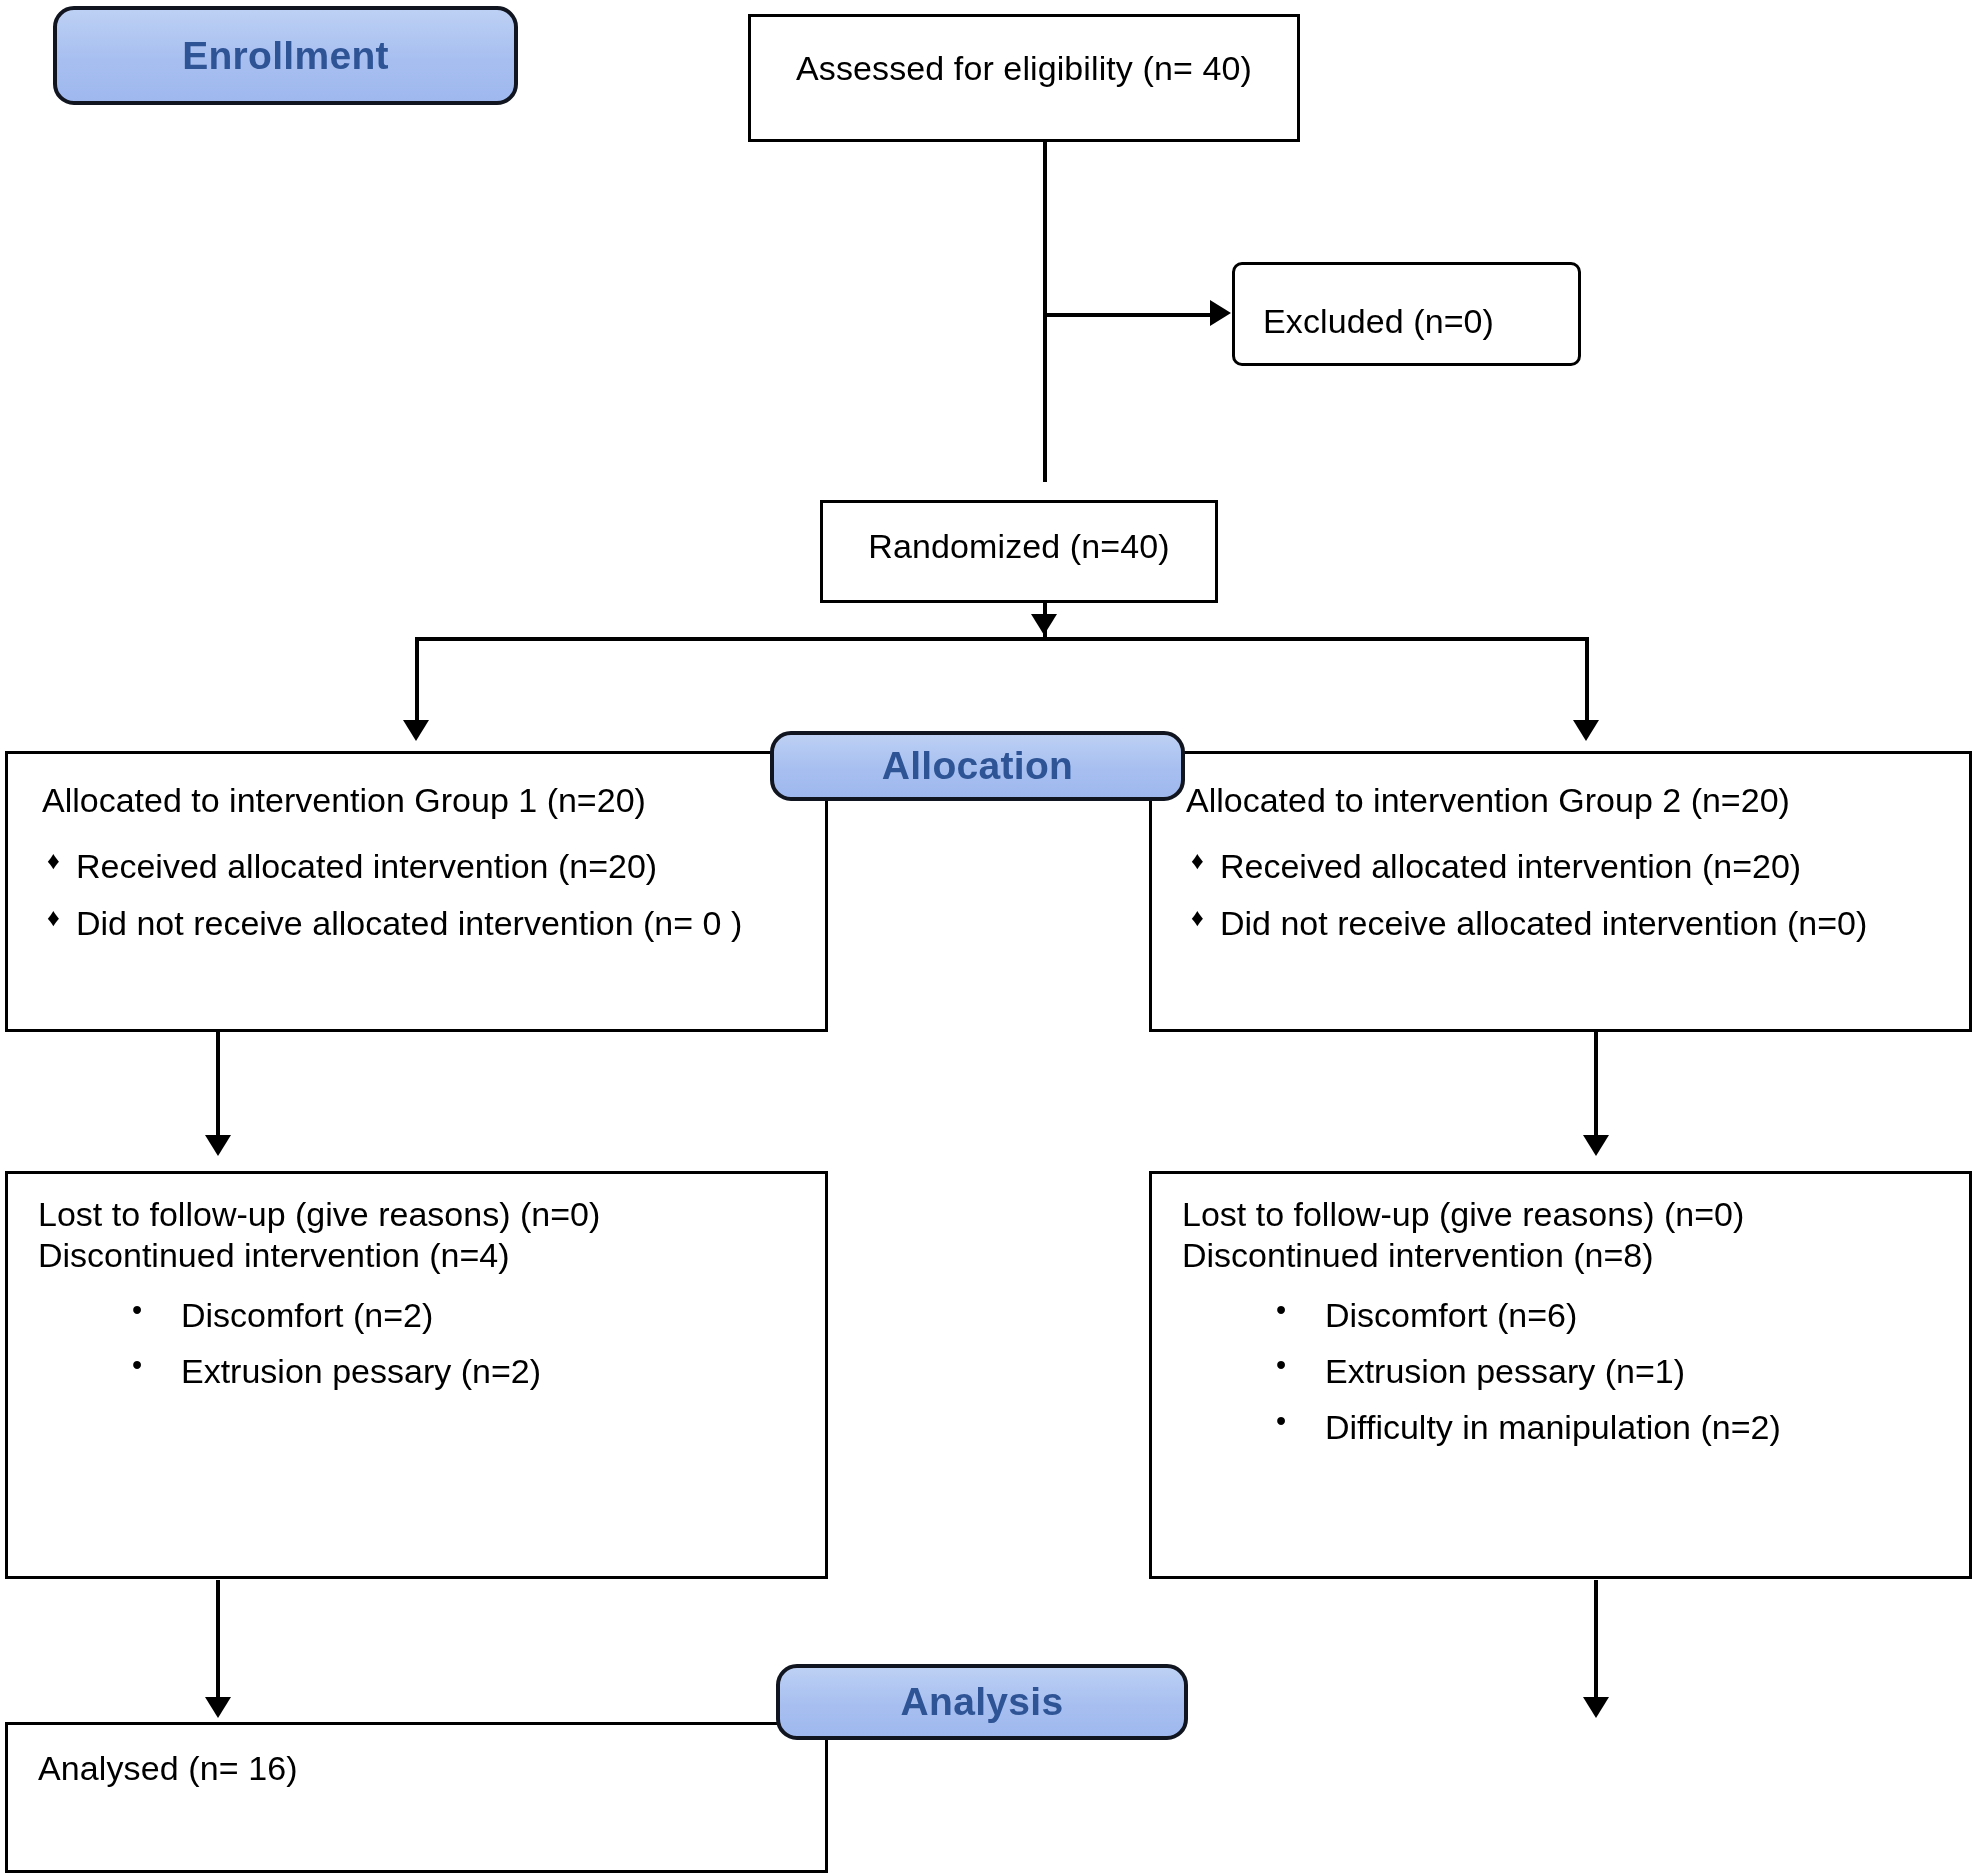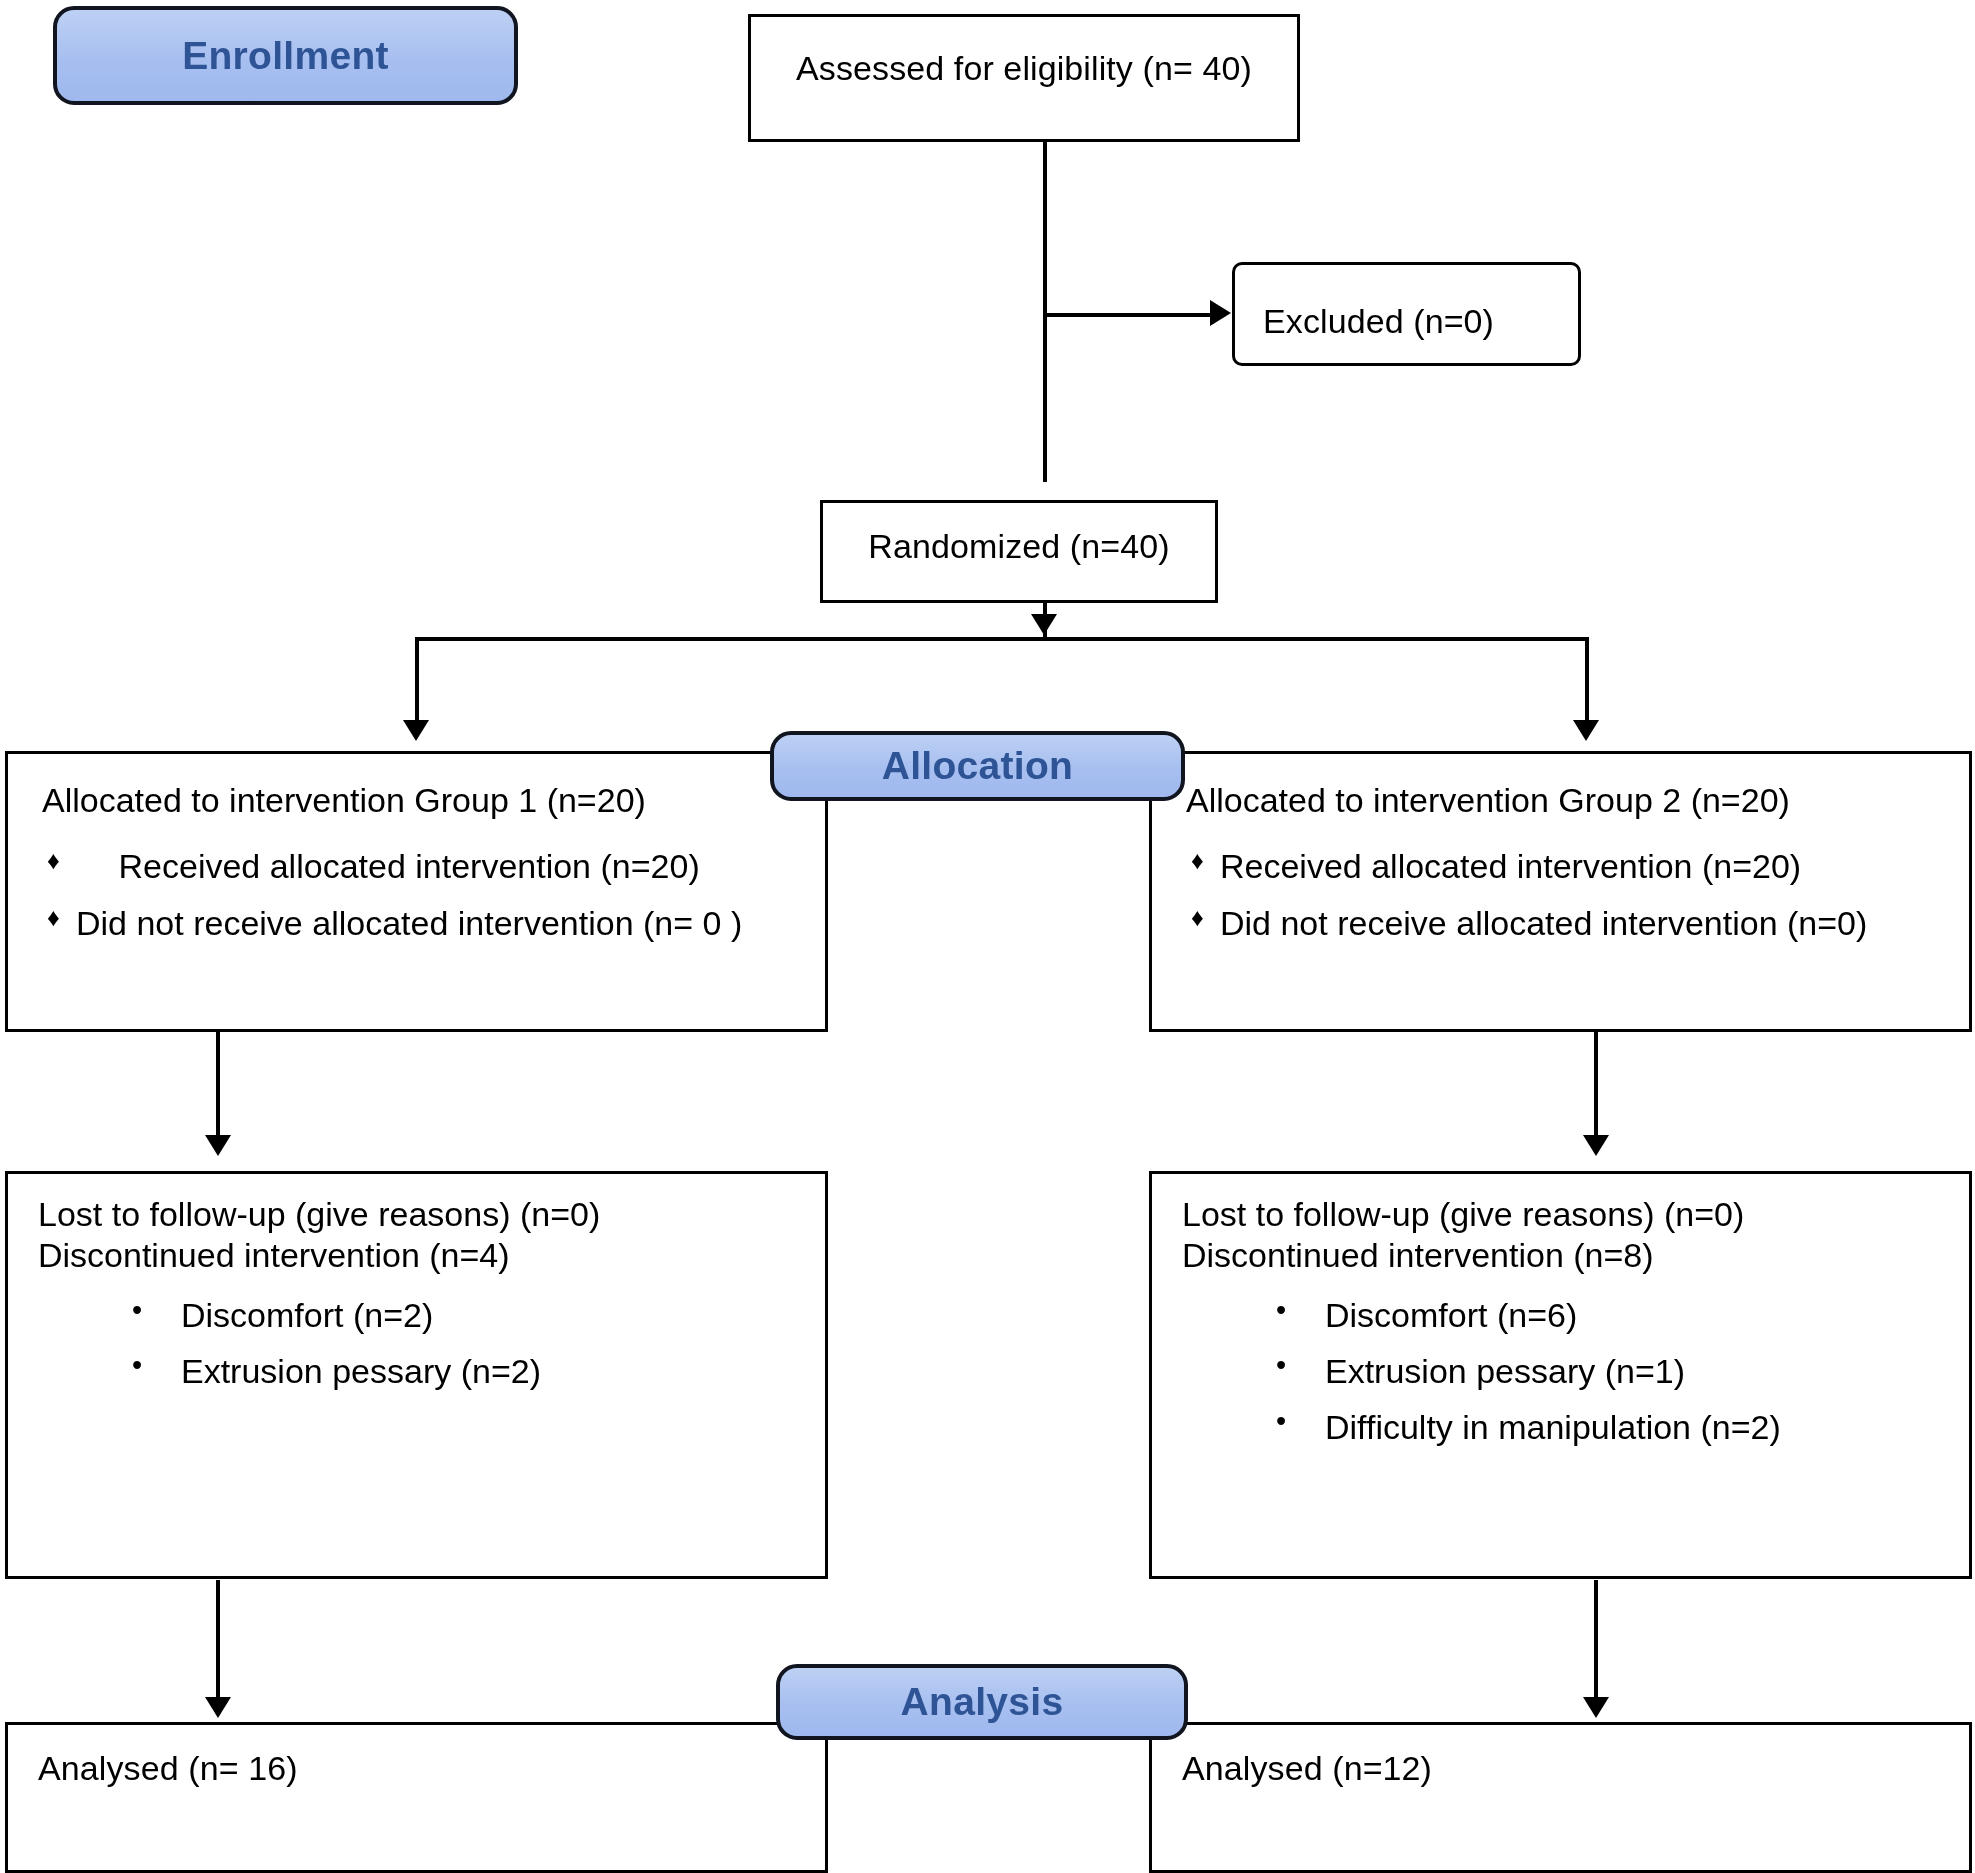--- a/index.html
+++ b/index.html
@@ -136,21 +136,21 @@
   </div>
 
   <div class="vline" style="left:1043px; top:583px; height:57px;"></div>
   <div class="arrow-down" style="left:1031px; top:614px;"></div>
   <div class="hline" style="left:415px; top:637px; width:1174px;"></div>
   <div class="vline" style="left:415px; top:637px; height:94px;"></div>
   <div class="vline" style="left:1585px; top:637px; height:94px;"></div>
   <div class="arrow-down" style="left:403px; top:720px;"></div>
   <div class="arrow-down" style="left:1573px; top:720px;"></div>
 
-  <div class="fbox" style="left:5px; top:751px; width:823px; height:281px;text-align:center;">
+  <div class="fbox" style="left:5px; top:751px; width:823px; height:281px;">
     <div class="lead" style="position:absolute; left:34px; top:26px;">Allocated to intervention Group 1 (n=20)</div>
     <ul class="diamond" style="position:absolute; left:34px; top:76px;">
       <li>
         <span class="bullet">♦</span>
         <span>Received allocated intervention (n=20)</span>
       </li>
       <li>
         <span class="bullet">♦</span>
         <span>Did not receive allocated intervention (n= 0 )</span>
       </li>
@@ -217,20 +217,17 @@
   <div class="vline" style="left:216px; top:1580px; height:125px;"></div>
   <div class="arrow-down" style="left:205px; top:1697px;"></div>
 
   <div class="vline" style="left:1594px; top:1580px; height:125px;"></div>
   <div class="arrow-down" style="left:1583px; top:1697px;"></div>
 
   <div class="fbox" style="left:5px; top:1722px; width:823px; height:151px;">
     <div class="txt" style="top:24px; left:30px;">Analysed (n= 16)</div>
   </div>
 
-  <div class="fbox" style="left:1149px; top:1722px; width:823px; height:151px;">
-    <div class="txt" style="top:24px; left:30px;">Analysed (n=12)</div>
-  </div>
 
   <div class="badge" style="left:776px; top:1664px; width:412px; height:76px;">Analysis</div>
 
 </div>
 
 
 </body></html>

